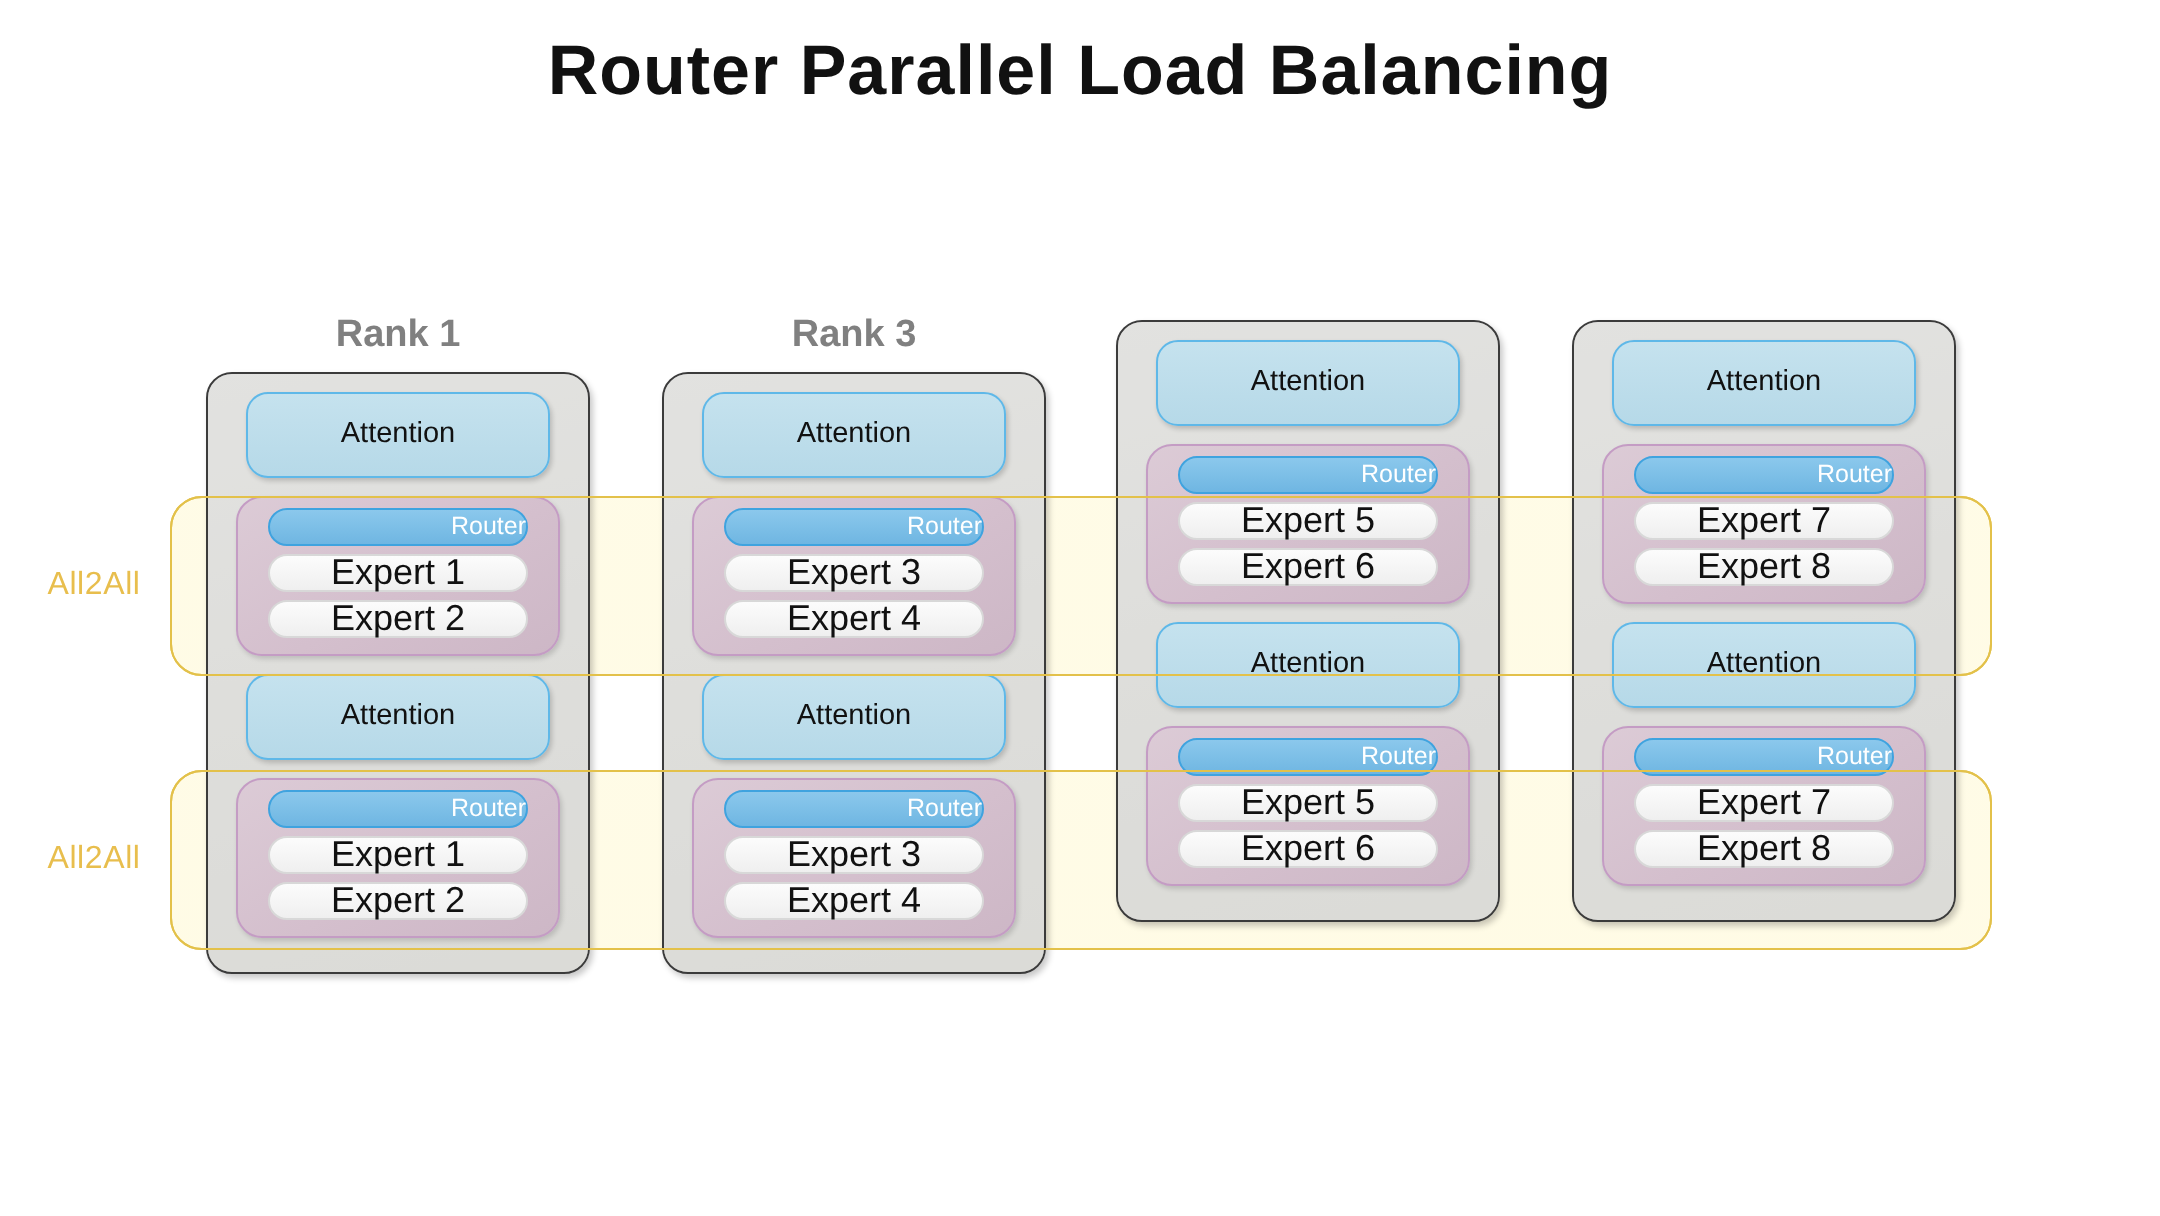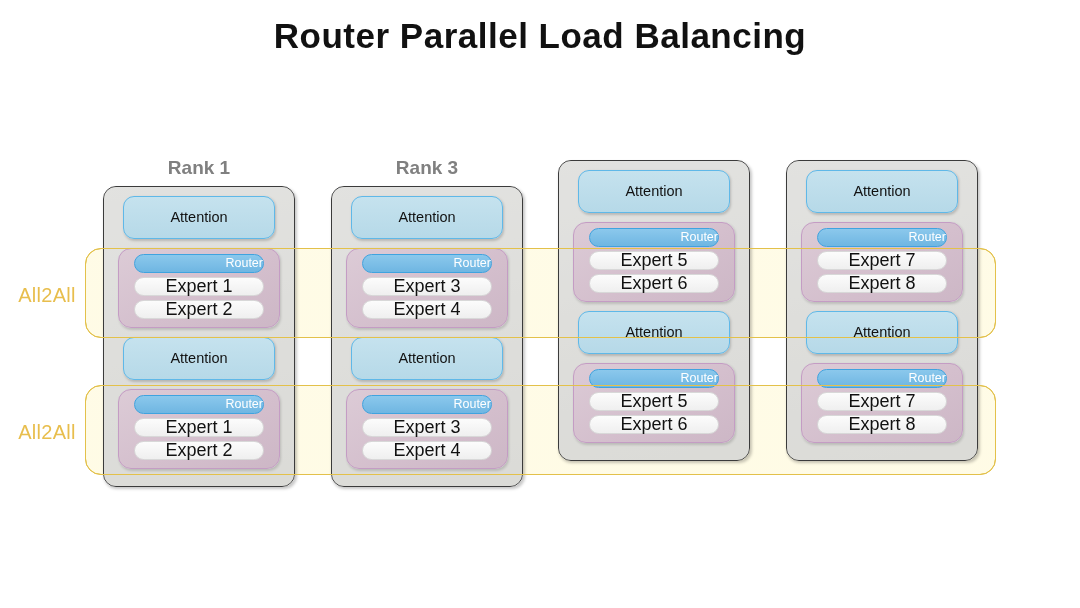--- a/index.html
+++ b/index.html
@@ -49,21 +49,21 @@
     z-index: 1;
   }
   #band-1 { top: 248px; }
   #band-2 { top: 385px; }
 
   .a2a-label {
     position: absolute;
     left: 8px;
     width: 78px;
     text-align: center;
-    font-size: 20px;
+    font-size: 16px;
     color: #E8BE4D;
     letter-spacing: 0.3px;
     z-index: 4;
     white-space: nowrap;
   }
   #a2a-label-1 { top: 284px; }
   #a2a-label-2 { top: 421px; }
 
   
   #ranks {

